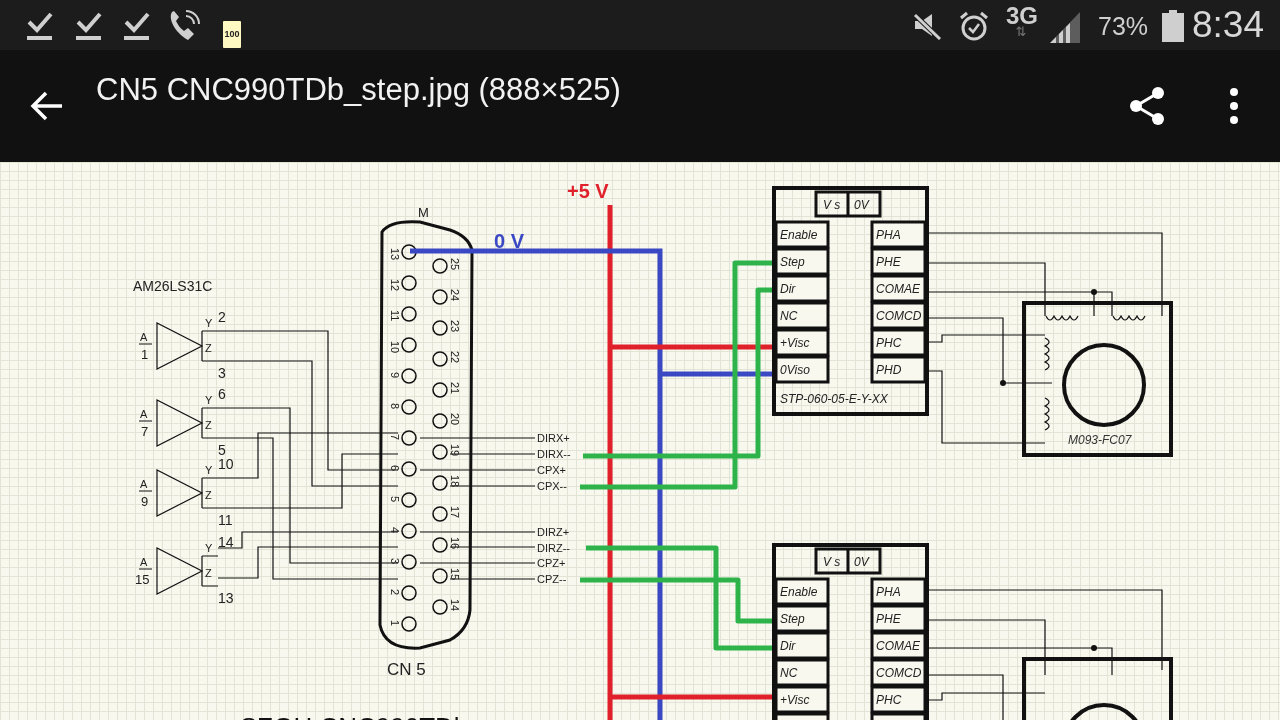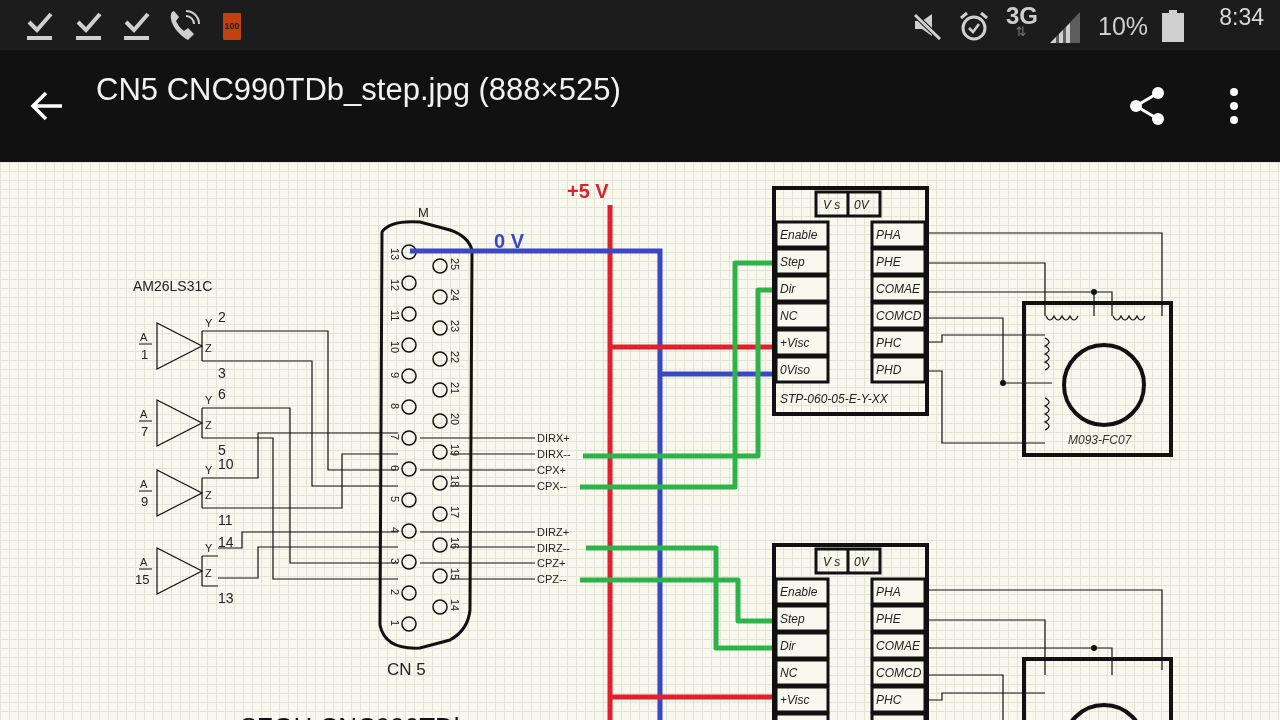--- a/index.html
+++ b/index.html
@@ -1,20 +1,20 @@
 <!DOCTYPE html>
 <html><head>
 <meta charset="utf-8">
 <style>
   html,body{margin:0;padding:0;}
   body{width:1280px;height:720px;overflow:hidden;background:#111;font-family:"Liberation Sans",sans-serif;position:relative;}
   .statusbar{position:absolute;left:0;top:0;width:1280px;height:50px;background:#1c1c1c;color:#cfcfcf;}
   .sb-icon{position:absolute;top:8px;}
   .sb-text{position:absolute;top:8px;font-size:24px;color:#cfcfcf;}
-  .sb-time{position:absolute;top:4px;right:16px;font-size:23px;color:#d8d8d8;}
+  .sb-time{position:absolute;top:4px;right:16px;font-size:37px;color:#d8d8d8;}
   .actionbar{position:absolute;left:0;top:50px;width:1280px;height:112px;background:#111;padding-left:36px;}
   .back{position:absolute;left:28px;top:36px;width:40px;height:40px;cursor:pointer;}
   .title{position:absolute;left:96px;top:22px;font-size:31px;color:#f2f2f2;white-space:nowrap;}
   .subtitle{position:absolute;left:96px;top:64px;font-size:23px;color:#e6e6e6;white-space:nowrap;}
   .subtitle .scheme{color:#8a8a8a;}
   .share{position:absolute;left:1126px;top:34px;width:44px;height:44px;cursor:pointer;}
   .more{position:absolute;left:1218px;top:34px;width:32px;height:44px;cursor:pointer;}
   .viewer{position:absolute;left:0;top:162px;width:1280px;height:558px;overflow:hidden;
     background-color:#f8f8ef;
     background-image:linear-gradient(#e2e4d6 1px,transparent 1px),linear-gradient(90deg,#e2e4d6 1px,transparent 1px);
@@ -35,21 +35,21 @@
     </svg>
   <svg class="sb-icon" style="left:123px" width="28" height="34" viewBox="0 0 28 34">
       <path d="M3 14 L11 22 L25 6" stroke="#cfcfcf" stroke-width="4" fill="none"></path>
       <rect x="1" y="28" width="25" height="4" fill="#cfcfcf"></rect>
     </svg>
   <svg class="sb-icon" style="left:166px" width="36" height="36" viewBox="0 0 36 36">
       <path d="M6 4 C2 10 8 24 22 32 L28 26 L22 20 L18 23 C14 20 12 17 10 13 L13 9 L8 3 Z" fill="#cfcfcf"></path>
       <path d="M20 8 A8 8 0 0 1 28 16" stroke="#cfcfcf" stroke-width="2" fill="none"></path>
       <path d="M20 3 A13 13 0 0 1 33 16" stroke="#cfcfcf" stroke-width="2" fill="none"></path>
     </svg>
-  <div class="sb-icon" style="left:223px;top:13px;width:18px;height:27px;background:#c2410c;border-radius:1px;">
+  <div class="sb-icon" style="left:223px;top:21px;width:18px;height:27px;background:#fef9c3;border-radius:1px;">
     <span style="position:absolute;top:8px;left:0;width:18px;text-align:center;font-size:9px;color:#222;font-weight:bold;">100</span>
   </div>
 
   <svg class="sb-icon" style="left:912px;top:12px" width="30" height="28" viewBox="0 0 30 28">
       <path d="M3 9 L10 9 L20 2 L20 24 L10 17 L3 17 Z" fill="#cfcfcf"></path>
       <path d="M2 2 L28 27" stroke="#1c1c1c" stroke-width="5"></path>
       <path d="M3 3 L28 27" stroke="#cfcfcf" stroke-width="3"></path>
     </svg>
   <svg class="sb-icon" style="left:958px;top:10px" width="32" height="32" viewBox="0 0 32 32">
       <circle cx="16" cy="18" r="11" stroke="#cfcfcf" stroke-width="3" fill="none"></circle>
@@ -57,21 +57,21 @@
       <path d="M3 8 L9 3 M29 8 L23 3" stroke="#cfcfcf" stroke-width="3"></path>
     </svg>
   <div class="sb-icon" style="left:1006px;top:6px;width:30px;text-align:center;">
     <div style="font-size:24px;font-weight:bold;color:#cfcfcf;line-height:20px;">3G</div>
     <div style="font-size:13px;color:#777;line-height:12px;">⇅</div>
   </div>
   <svg class="sb-icon" style="left:1048px;top:10px" width="34" height="34" viewBox="0 0 34 34">
       <path d="M2 33 L32 2 L32 33 Z" fill="#5d5d5d"></path>
       <path d="M2 33 L8 27 L8 33 Z M11 33 L11 24 L15 20 L15 33 Z M18 33 L18 17 L22 13 L22 33 Z" fill="#cfcfcf"></path>
     </svg>
-  <span class="sb-text" style="left:1098px;top:12px;font-size:25px;">10%</span>
+  <span class="sb-text" style="left:1098px;top:12px;font-size:25px;">73%</span>
   <div class="sb-icon" style="left:1162px;top:10px;width:22px;height:32px;">
     <div style="position:absolute;left:7px;top:0;width:8px;height:3px;background:#cfcfcf;"></div>
     <div style="position:absolute;left:0;top:3px;width:22px;height:29px;background:#cfcfcf;"></div>
   </div>
   <span class="sb-time">8:34</span>
 </div>
 
 <div class="actionbar">
   <svg class="back" viewBox="0 0 40 40">
       <path d="M34 20 L6 20 M18 7 L5 20 L18 33" stroke="#fff" stroke-width="3.5" fill="none"></path>

